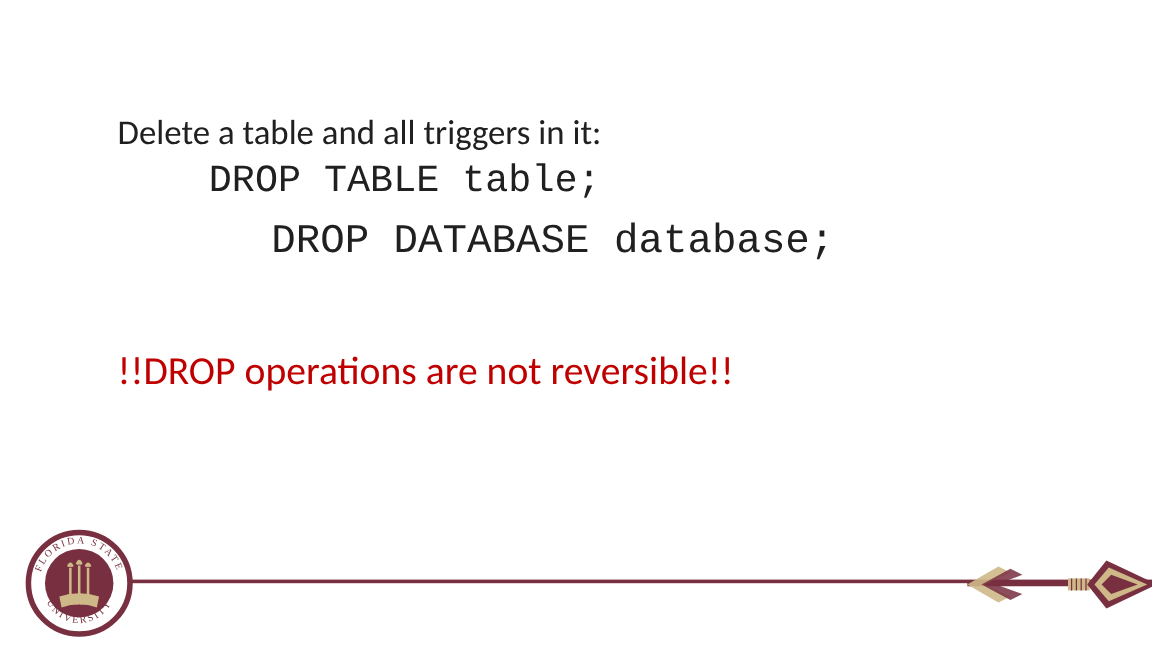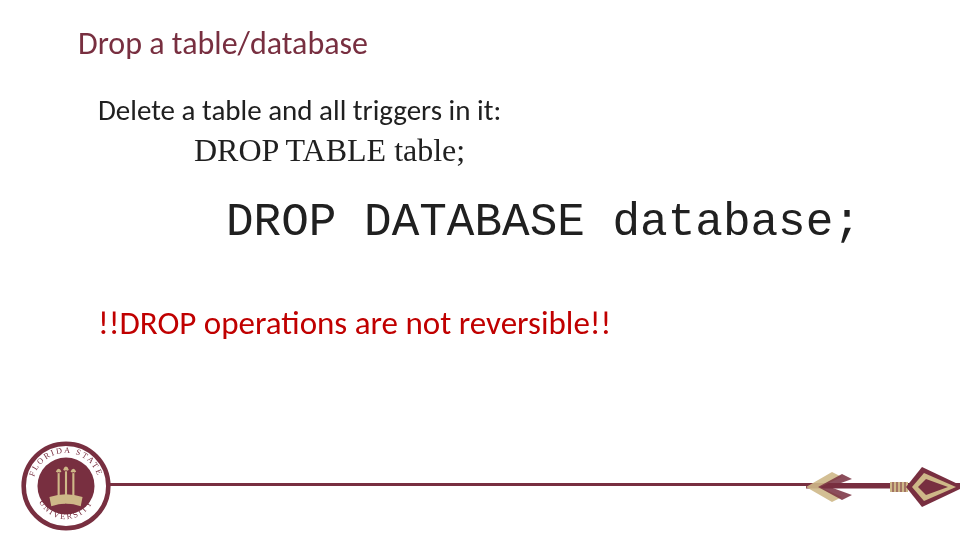--- a/index.html
+++ b/index.html
@@ -1,41 +1,40 @@
 <!DOCTYPE html>
 <html><head>
 <meta charset="utf-8">
 <style>
   * { margin: 0; padding: 0; box-sizing: border-box; }
   html, body { width: 960px; height: 540px; background: #ffffff; font-family: Calibri, "Segoe UI", Arial, sans-serif; overflow: hidden; }
   .slide { position: relative; width: 960px; height: 540px; }
   .title { position: absolute; top: 24px; left: 78px; font-size: 32px; color: #782F40; font-weight: 400; }
   .body { position: absolute; top: 92px; left: 98px; right: 60px; }
   .p1 { font-size: 29px; color: #202020; margin-bottom: 4px; }
-  .code1 { font-family: Liberation Serif, serif; font-size: 32px; color: #202020; margin-left: 96px; }
+  .code1 { font-family: Liberation Mono, monospace; font-size: 32px; color: #202020; margin-left: 76px; }
   .p2 { font-size: 25px; color: #202020; margin-top: 54px; }
-  .code2 { font-family: Consolas, "Courier New", monospace; font-size: 46px; color: #202020; margin-top: 28px; margin-left: 128px; }
-  .warn { font-size: 33px; color: #c00000; margin-top: 54px; font-weight: 400; }
+  .code2 { font-family: Consolas, "Courier New", monospace; font-size: 34px; color: #202020; margin-top: 14px; margin-left: 128px; }
+  .warn { font-size: 33px; color: #c00000; margin-top: 68px; font-weight: 400; }
   .divider { position: absolute; left: 108px; right: 0; bottom: 53px; height: 4px; }
   .divider .line { position: absolute; left: 0; right: 0; top: 0; height: 3px; background: #782F40; }
   .spear { position: absolute; right: -6px; bottom: 18px; width: 160px; height: 70px; }
   .seal { position: absolute; left: 20px; bottom: 8px; width: 92px; height: 92px; }
   .seal-outer { fill: none; stroke: #782F40; stroke-width: 5; }
   .seal-ring-text { font: 9px Georgia, serif; fill: #782F40; letter-spacing: 2px; }
   .seal-inner { fill: #782F40; }
   .seal-torch { stroke: #CEB888; stroke-width: 2.3; fill: none; }
   .seal-banner { fill: #CEB888; }
   .seal-year { font: 9px Georgia, serif; fill: #CEB888; text-anchor: middle; }
 </style>
 </head>
 <body>
 
 <div class="slide">
 
-  <div class="title">Drop a table/database</div>
 
   <div class="body">
     <div class="p1">Delete a table and all triggers in it:</div>
     <div class="code1">DROP TABLE table;</div>
     <div class="code2">DROP DATABASE database;</div>
     <div class="warn">!!DROP operations are not reversible!!</div>
   </div>
 
   <div class="divider">
     <div class="line"></div>

